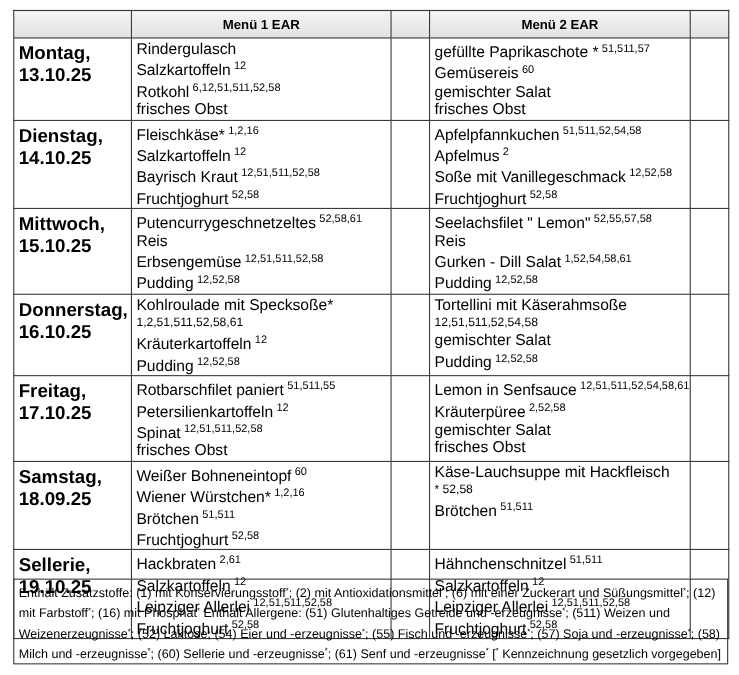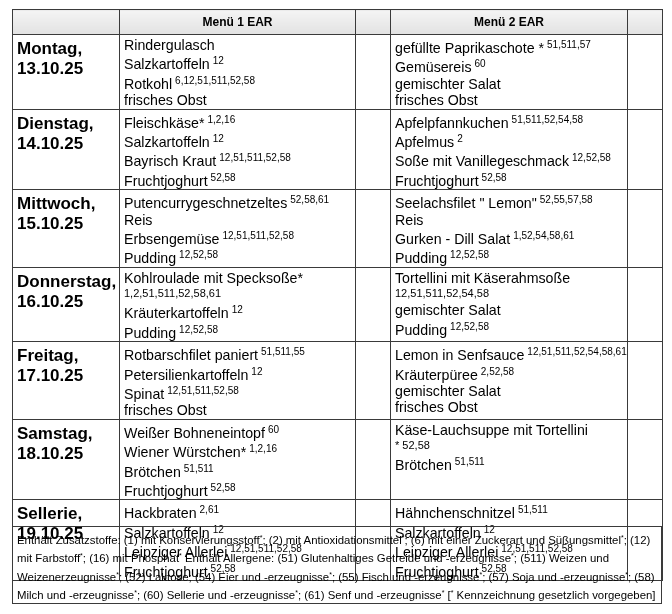--- a/index.html
+++ b/index.html
@@ -134,31 +134,31 @@
           <span class="dish"><span>Lemon in Senfsauce</span><span class="codes">12,51,511,52,54,58,61</span></span>
           <span class="dish"><span>Kräuterpüree</span><span class="codes">2,52,58</span></span>
           <span class="dish"><span>gemischter Salat</span></span>
           <span class="dish"><span>frisches Obst</span></span>
         </td>
         <td></td>
       </tr>
       <tr style="height: 70px;">
         <td class="day-cell">
           <div>Samstag,</div>
-          <div>18.10.25</div>
+          <div>18.09.25</div>
         </td>
         <td class="dish-cell">
           <span class="dish"><span>Weißer Bohneneintopf</span><span class="codes">60</span></span>
           <span class="dish"><span>Wiener Würstchen*</span><span class="codes">1,2,16</span></span>
           <span class="dish"><span>Brötchen</span><span class="codes">51,511</span></span>
           <span class="dish"><span>Fruchtjoghurt</span><span class="codes">52,58</span></span>
         </td>
         <td></td>
         <td class="dish-cell">
-          <span class="dish"><span>Käse-Lauchsuppe mit Tortellini</span><span class="codes-line">* 52,58</span></span>
+          <span class="dish"><span>Käse-Lauchsuppe mit Hackfleisch</span><span class="codes-line">* 52,58</span></span>
           <span class="dish"><span>Brötchen</span><span class="codes">51,511</span></span>
         </td>
         <td></td>
       </tr>
       <tr style="height: 75px;">
         <td class="day-cell">
           <div>Sellerie,</div>
           <div>19.10.25</div>
         </td>
         <td class="dish-cell">

